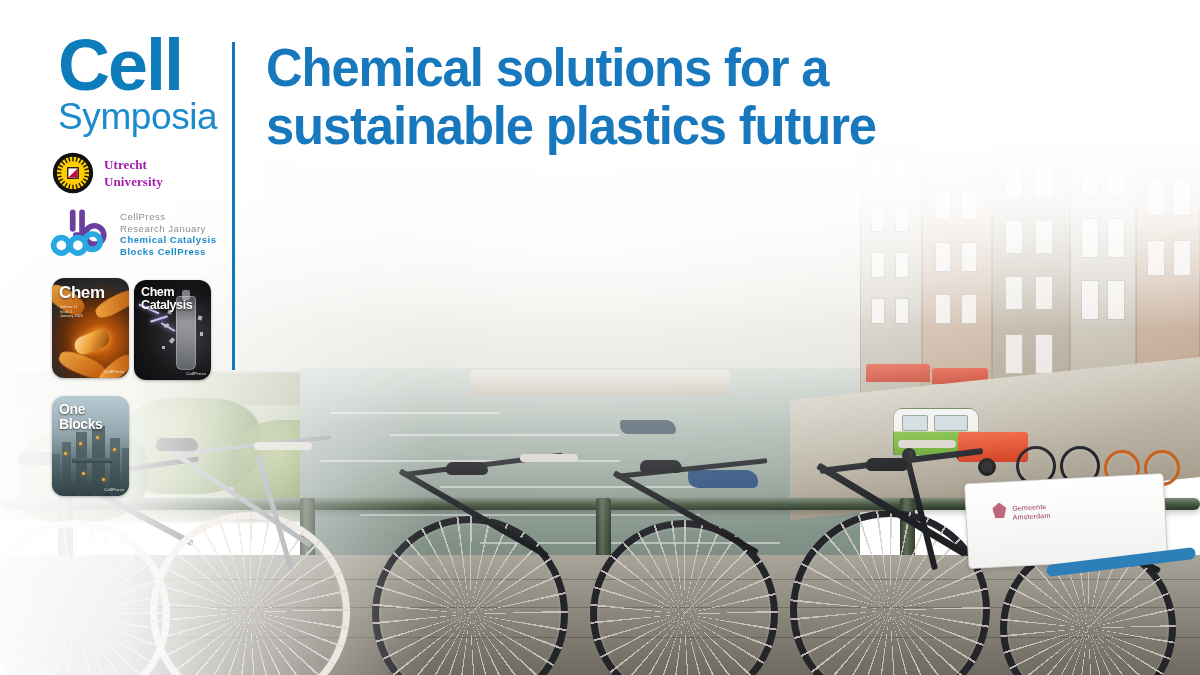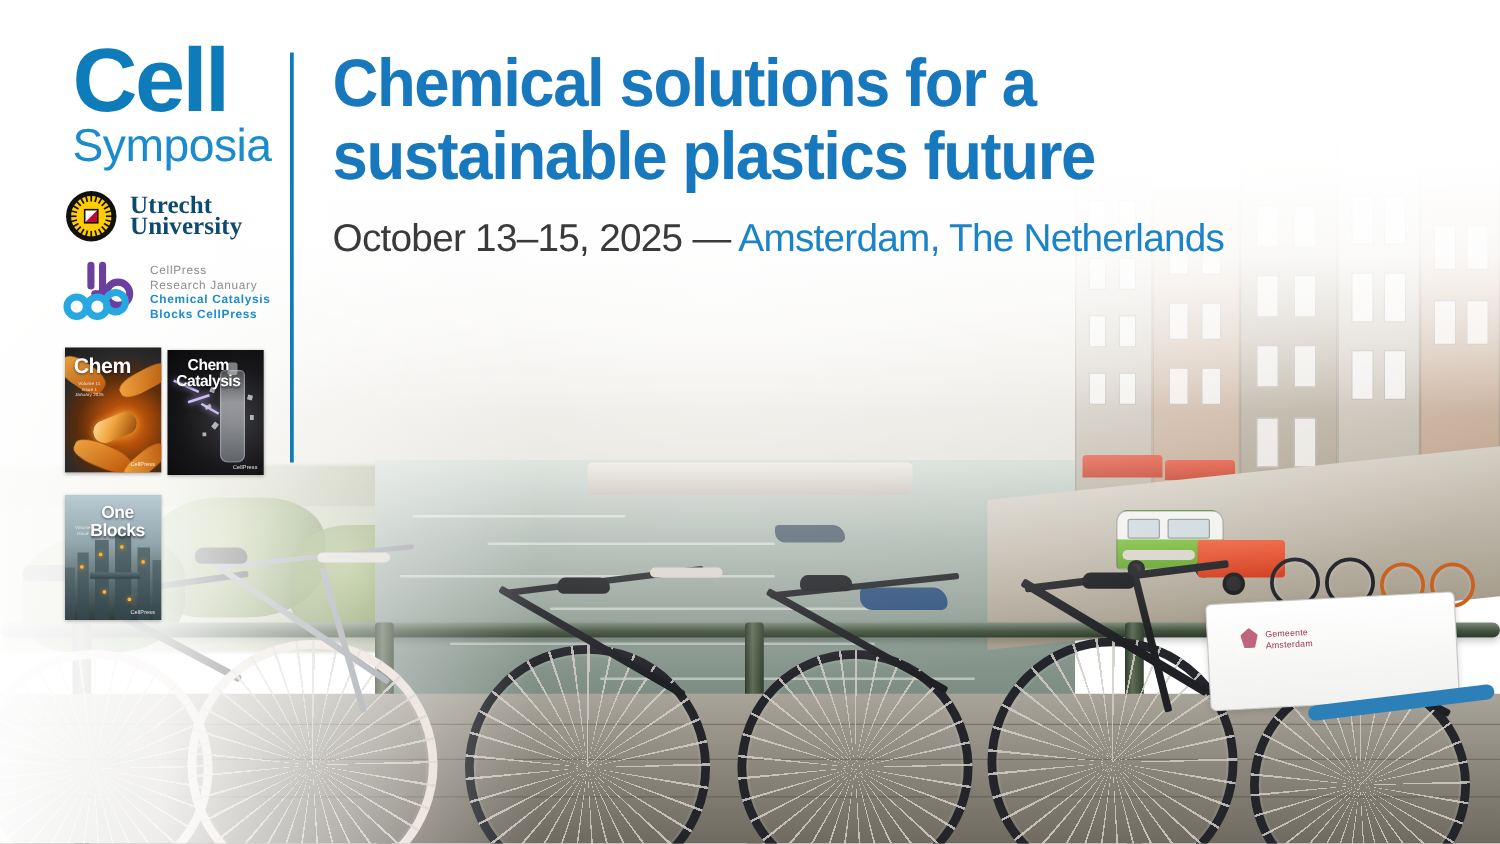--- a/index.html
+++ b/index.html
@@ -252,23 +252,23 @@
   .uu-logo {
     display: flex; align-items: center; gap: 10px;
     margin: 16px 0 0 8px;
   }
   .uu-mark {
     position: relative; width: 42px; height: 42px; flex: 0 0 42px;
   }
   .uu-text {
     font-family: "Liberation Serif", serif;
     font-weight: bold;
-    font-size: 20px;
+    font-size: 13px;
     line-height: 17px;
-    color: #0c4a6e;
+    color: #a21caf;
     letter-spacing: .1px;
   }
 
   
   .arc-logo {
     display: flex; align-items: center; gap: 8px;
     margin: 14px 0 0 6px;
   }
   .arc-mark { position: relative; width: 62px; height: 52px; flex: 0 0 62px; }
   .arc-text {
@@ -277,24 +277,23 @@
     line-height: 11.5px;
     letter-spacing: .55px;
   }
   .arc-text .l1 { color: #8d8d8d; }
   .arc-text .l2 { color: #1b8ccd; font-weight: bold; }
 
   
   .covers { position: relative; margin-top: 18px; }
   .cover {
     position: absolute;
-    border-radius: 0;
+    border-radius: 12px;
     overflow: hidden;
     box-shadow: 0 1px 3px rgba(0,0,0,.3);
-    text-align: center;
   }
   .cover .cv-title {
     position: absolute; left: 7px; top: 6px;
     font-family: "Liberation Sans", sans-serif;
     font-weight: bold;
     color: #ffffff;
     line-height: 1.04;
     letter-spacing: -.4px;
     text-shadow: 0 1px 2px rgba(0,0,0,.6);
   }
@@ -768,21 +767,16 @@
           <div class="cv-press">CellPress</div>
         </div>
       </div>
     </div>
 
     <div class="divider"></div>
 
     <div class="right-col">
       <h1 class="headline">Chemical solutions for a
 sustainable plastics future</h1>
-      <div class="dateline">
-        <span>October 13–15, 2025</span>
-        <span>—</span>
-        <span class="loc">Amsterdam, The Netherlands</span>
-      </div>
     </div>
 
   </div>
 </div>
 
 </body></html>

